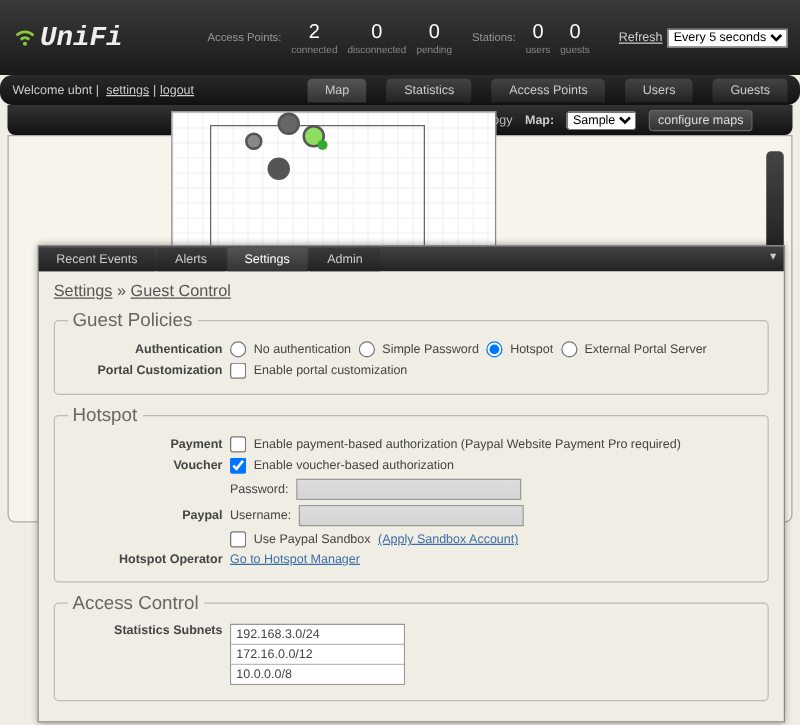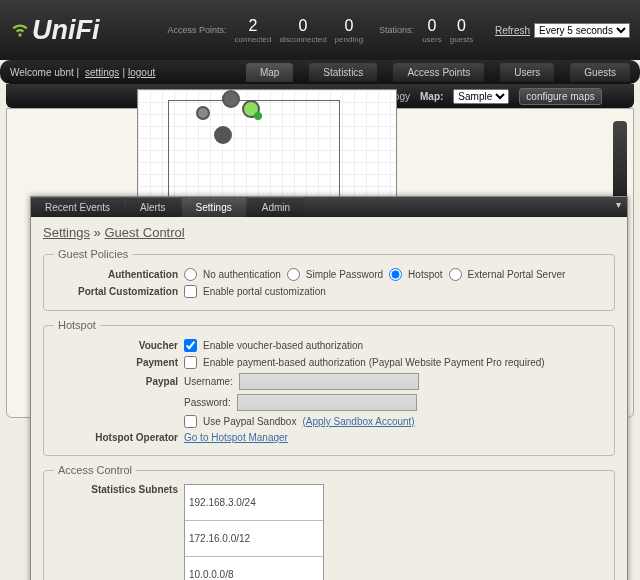--- a/index.html
+++ b/index.html
@@ -1,18 +1,18 @@
 <!DOCTYPE html>
 <html><head>
 <meta charset="utf-8">
 <style>
 * { margin: 0; padding: 0; box-sizing: border-box; }
 body { font-family: Arial, Helvetica, sans-serif; font-size: 11px; background: #f0ede5; width: 640px; height: 580px; overflow: hidden; position: relative; }
 .top-header { background: linear-gradient(#3a3a3a, #1a1a1a); height: 60px; display: flex; align-items: center; color: #ccc; padding: 0 10px; position: relative; }
-.logo { font-size: 27px; font-weight: bold; color: #eee; font-style: italic; display: flex; align-items: center; }
+.logo { font-size: 22px; font-weight: bold; color: #eee; font-style: italic; display: flex; align-items: center; font-family: Liberation Mono, monospace; }
 .logo svg { width: 20px; height: 20px; margin-right: 2px; }
 .stats-bar { display: flex; gap: 0; margin-left: 60px; font-size: 9px; }
 .stat-group { display: flex; align-items: center; gap: 8px; padding: 0 8px; }
 .stat-label { color: #999; }
 .stat-item { text-align: center; }
 .stat-num { font-size: 16px; color: #fff; }
 .stat-sub { font-size: 8px; color: #888; }
 .refresh-area { margin-left: auto; display: flex; align-items: center; gap: 4px; color: #ccc; font-size: 10px; }
 .refresh-area select { font-size: 10px; background: #fff; border: 1px solid #777; }
 .refresh-link { text-decoration: underline; cursor: pointer; }
@@ -39,27 +39,27 @@
 .zoom-slider::after { content:''; position:absolute; bottom:-14px; left:0; width:14px; height:12px; background:#333; border-radius:2px; }
 .settings-panel { position: absolute; top: 196px; left: 30px; width: 598px; background: #f0ede5; border: 1px solid #888; box-shadow: 0 0 6px rgba(0,0,0,0.4); }
 .panel-tabs { display: flex; background: linear-gradient(#444,#222); }
 .panel-tab { background: linear-gradient(#3a3a3a,#222); color: #ccc; padding: 4px 14px; margin-right: 2px; font-size: 10px; border-top: 1px solid #555; cursor: pointer; }
 .panel-tab.active { background: linear-gradient(#555,#333); color: #fff; }
 .panel-close { margin-left: auto; color:#ccc; padding:2px 6px; cursor:pointer; font-size:10px; }
 .panel-body { padding: 8px 12px; }
 .breadcrumb { font-size: 13px; color: #555; margin-bottom: 8px; }
 .breadcrumb .bc-item { text-decoration: underline; cursor: pointer; }
 fieldset { border: 1px solid #bbb; border-radius: 4px; padding: 8px 10px; margin-bottom: 8px; }
-legend { font-size: 11px; color: #666; padding: 0 4px; }
+legend { font-size: 15px; color: #666; padding: 0 4px; }
 .form-row { display: flex; align-items: center; margin-bottom: 4px; }
 .form-lbl { width: 130px; text-align: right; font-weight: bold; font-size: 10px; color: #444; padding-right: 6px; }
 .form-val { flex: 1; display: flex; align-items: center; gap: 6px; font-size: 10px; color: #444; }
 .form-val input[type=text], .form-val input[type=password] { border: 1px solid #999; background: linear-gradient(#ddd,#d4d4d4); padding: 2px 4px; font-size: 10px; width: 180px; }
 .subnet-list { border: 1px solid #999; width: 140px; }
-.subnet-list div { border-bottom: 1px solid #bbb; padding: 12px 4px; font-size: 10px; background: #fff; }
+.subnet-list div { border-bottom: 1px solid #bbb; padding: 2px 4px; font-size: 10px; background: #fff; }
 .subnet-list div:last-child { border-bottom: none; }
 .link { color: #3a6ea5; text-decoration: underline; cursor: pointer; }
 </style>
 </head>
 <body>
 
 <div class="top-header">
   <div class="logo">
     <svg viewBox="0 0 24 24">
         <path fill="#8cc63f" d="M3 9c5-5 13-5 18 0l-2 2c-4-4-10-4-14 0z"></path>
@@ -173,45 +173,45 @@
         <div class="form-val">
             <input type="checkbox" style="">
             <span>Enable portal customization</span>
           </div>
       </div>
     </fieldset>
 
     <fieldset>
       <legend>Hotspot</legend>
       <div class="form-row">
+        <div class="form-lbl">Payment</div>
+        <div class="form-val">
+            <input type="checkbox" style="">
+            <span>Enable payment-based authorization (Paypal Website Payment Pro required)</span>
+          </div>
+      </div>
+      <div class="form-row">
         <div class="form-lbl">Voucher</div>
         <div class="form-val">
             <input type="checkbox" checked="" style="">
             <span>Enable voucher-based authorization</span>
           </div>
       </div>
       <div class="form-row">
-        <div class="form-lbl">Payment</div>
-        <div class="form-val">
-            <input type="checkbox" style="">
-            <span>Enable payment-based authorization (Paypal Website Payment Pro required)</span>
+        <div class="form-lbl"></div>
+        <div class="form-val">
+            <span>Password:</span>
+            <input type="password" style="">
           </div>
       </div>
       <div class="form-row">
         <div class="form-lbl">Paypal</div>
         <div class="form-val">
             <span>Username:</span>
             <input type="text" style="">
-          </div>
-      </div>
-      <div class="form-row">
-        <div class="form-lbl"></div>
-        <div class="form-val">
-            <span>Password:</span>
-            <input type="password" style="">
           </div>
       </div>
       <div class="form-row">
         <div class="form-lbl"></div>
         <div class="form-val">
             <input type="checkbox" style="">
             <span>Use Paypal Sandbox</span> 
             <span class="link">(Apply Sandbox Account)</span>
           </div>
       </div>

